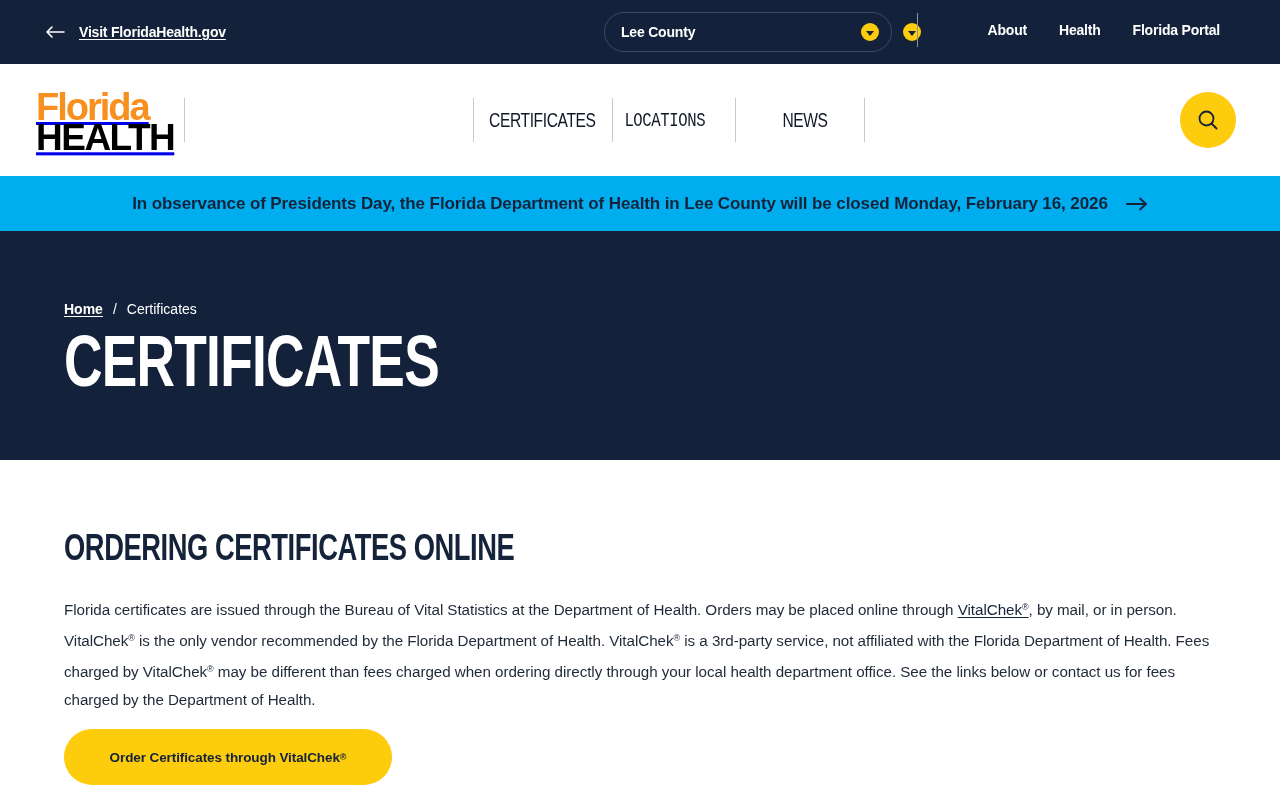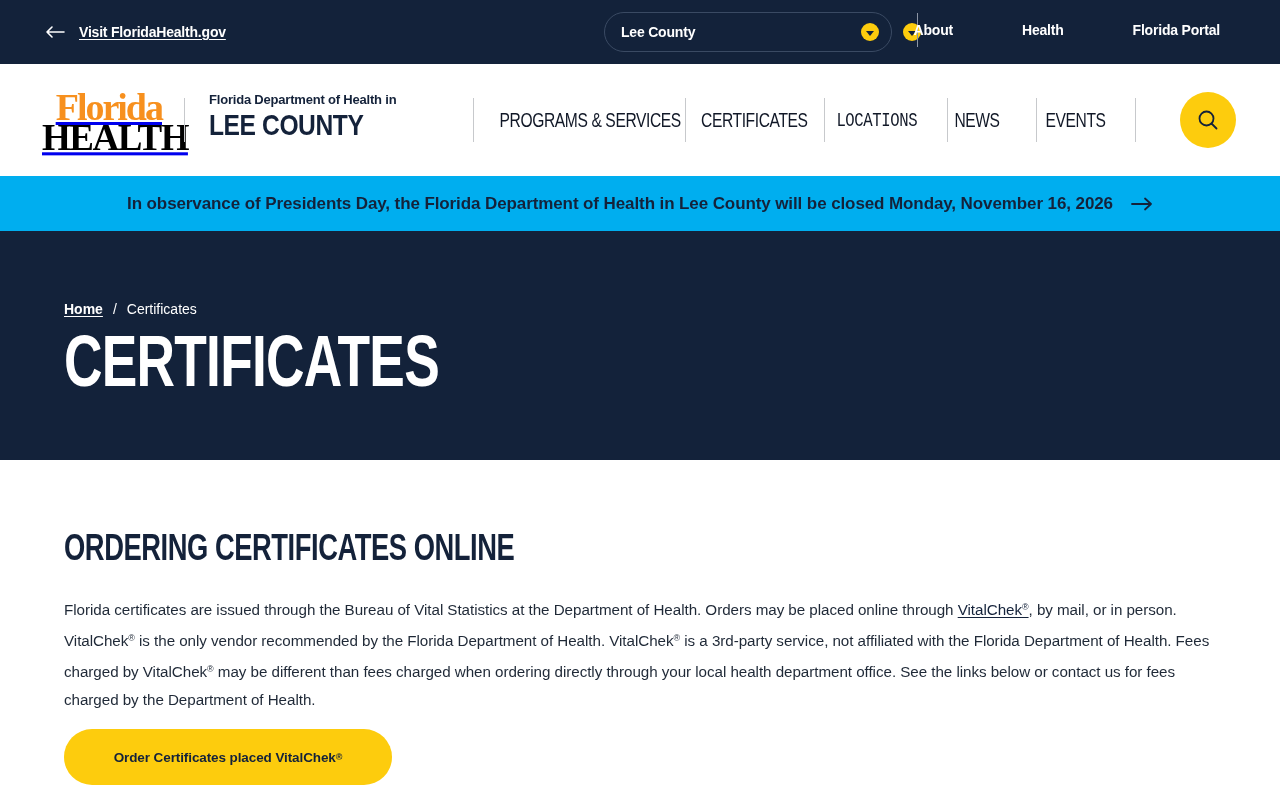--- a/index.html
+++ b/index.html
@@ -35,30 +35,30 @@
       content: ""; width: 0; height: 0;
       border-left: 4px solid transparent; border-right: 4px solid transparent;
       border-top: 5px solid #13223a; margin-top: 2px;
     }
     .county-select .yellow-caret { position: absolute; right: 12px; top: 10px; }
     .lang-toggle { position: absolute; left: 903px; top: 23px; }
     .util-links {
       position: absolute; right: 60px; top: 22px; display: flex; gap: 32px;
     }
     .util-links a {
-      color: #fff; text-decoration: none; font-size: 14px; font-weight: 700; letter-spacing: -0.2px; margin-left: 37px;
+      color: #fff; text-decoration: none; font-size: 14px; font-weight: 700; letter-spacing: -0.2px;
     }
 
     
     .header {
       position: absolute; left: 0; top: 64px; width: 1280px; height: 112px; background: #fff;
     }
     .logo {
-      position: absolute; left: 42px; top: 24px; width: 120px; height: 66px;
-      font-family: Liberation Serif, serif; font-weight: 700; line-height: 1; text-align: right;
+      position: absolute; left: 36px; top: 24px; width: 120px; height: 66px;
+      font-family: Liberation Sans, sans-serif; font-weight: 700; line-height: 1;
     }
     .logo .florida { display: block; color: #f7901e; font-size: 38px; letter-spacing: -2px; height: 34px; }
     .logo .health  { display: block; color: #000000; font-size: 37px; letter-spacing: -1.5px; margin-top: -3px; transform: scaleY(1.02); }
     .logo-divider { position: absolute; left: 184px; top: 34px; width: 1px; height: 44px; background: #c7c9cc; }
     .dept {
       position: absolute; left: 209px; top: 28px;
     }
     .dept .sub { font-size: 13px; font-weight: 700; color: #14223a; letter-spacing: -0.2px; display: block; }
     .dept .county {
       display: block; margin-top: 3px; font-size: 30px; font-weight: 700; color: #14223a;
@@ -70,21 +70,21 @@
     }
     .mainnav a {
       display: flex; align-items: center; height: 44px; border-right: 1px solid #c7c9cc;
       color: #111827; text-decoration: none; font-size: 20px; font-weight: 400;
       white-space: nowrap; letter-spacing: -0.5px;
     }
     .mainnav a span { display: inline-block; transform: scaleX(0.78); transform-origin: center; }
     .mainnav a.n0 { width: 212px; }
     .mainnav a.n1 { width: 139px; }
     .mainnav a.n2 { width: 123px; font-family: Liberation Mono, monospace; }
-    .mainnav a.n3 { width: 89px; }
+    .mainnav a.n3 { width: 89px; margin-left: 40px; }
     .mainnav a.n4 { width: 99px; }
     .search-btn {
       position: absolute; left: 1180px; top: 28px; width: 56px; height: 56px; border-radius: 50%;
       background: #fdcc0d; display: flex; align-items: center; justify-content: center; cursor: pointer;
     }
 
     
     .alert {
       position: absolute; left: 0; top: 176px; width: 1280px; height: 55px; background: #00aeef;
       display: flex; align-items: center; justify-content: center; gap: 18px;
@@ -152,68 +152,58 @@
     <a href="#">Florida Portal</a>
   </nav>
 </div>
 
 <header class="header">
   <a class="logo" href="#">
     <span class="florida">Florida</span>
     <span class="health">HEALTH</span>
   </a>
   <span class="logo-divider"></span>
-  <a class="dept" href="#" style="text-decoration:none;">
-    <span class="sub">Florida Department of Health in</span>
-    <span class="county">LEE COUNTY</span>
-  </a>
 
   <nav class="mainnav">
-    <a class="n0" href="#">
-        <span>PROGRAMS &amp; SERVICES</span>
-      </a>
     <a class="n1" href="#">
         <span>CERTIFICATES</span>
       </a>
     <a class="n2" href="#">
         <span>LOCATIONS</span>
       </a>
     <a class="n3" href="#">
         <span>NEWS</span>
       </a>
-    <a class="n4" href="#">
-        <span>EVENTS</span>
-      </a>
   </nav>
 
   <div class="search-btn">
     <svg width="22" height="22" viewBox="0 0 22 22">
       <circle cx="9.5" cy="9.5" r="7" fill="none" stroke="#14223a" stroke-width="1.8"></circle>
       <path d="M14.5 14.5l5 5" stroke="#14223a" stroke-width="1.8" stroke-linecap="round"></path>
     </svg>
   </div>
 </header>
 
 <a class="alert" href="#">
-  <span class="text">In observance of Presidents Day, the Florida Department of Health in Lee County will be closed Monday, November 16, 2026</span>
+  <span class="text">In observance of Presidents Day, the Florida Department of Health in Lee County will be closed Monday, February 16, 2026</span>
   <svg class="arrow" viewBox="0 0 22 14">
     <path d="M1 7h19M14 1.5L20 7l-6 5.5" fill="none" stroke="#14223a" stroke-width="1.8" stroke-linecap="round" stroke-linejoin="round"></path>
   </svg>
 </a>
 
 <section class="hero">
   <nav class="breadcrumb">
     <a href="#">Home</a>
     <span class="sep">/</span>
     <span>Certificates</span>
   </nav>
   <h1>CERTIFICATES</h1>
 </section>
 
 <main class="content">
   <h2>ORDERING CERTIFICATES ONLINE</h2>
   <p><span>Florida certificates are issued through the Bureau of Vital Statistics at the Department of Health. Orders may be placed online through </span><a href="#"><span>VitalChek</span><sup>®</sup></a><span>, by mail, or in person. VitalChek</span><sup>®</sup><span> is the only vendor recommended by the Florida Department of Health. VitalChek</span><sup>®</sup><span> is a 3rd-party service, not affiliated with the Florida Department of Health. Fees charged by VitalChek</span><sup>®</sup><span> may be different than fees charged when ordering directly through your local health department office. See the links below or contact us for fees charged by the Department of Health.</span></p>
 
   <a class="cta" href="#">
-    <span>Order Certificates placed VitalChek</span>
+    <span>Order Certificates through VitalChek</span>
       <sup>®</sup>
   </a>
 </main>
 
 </body></html>

